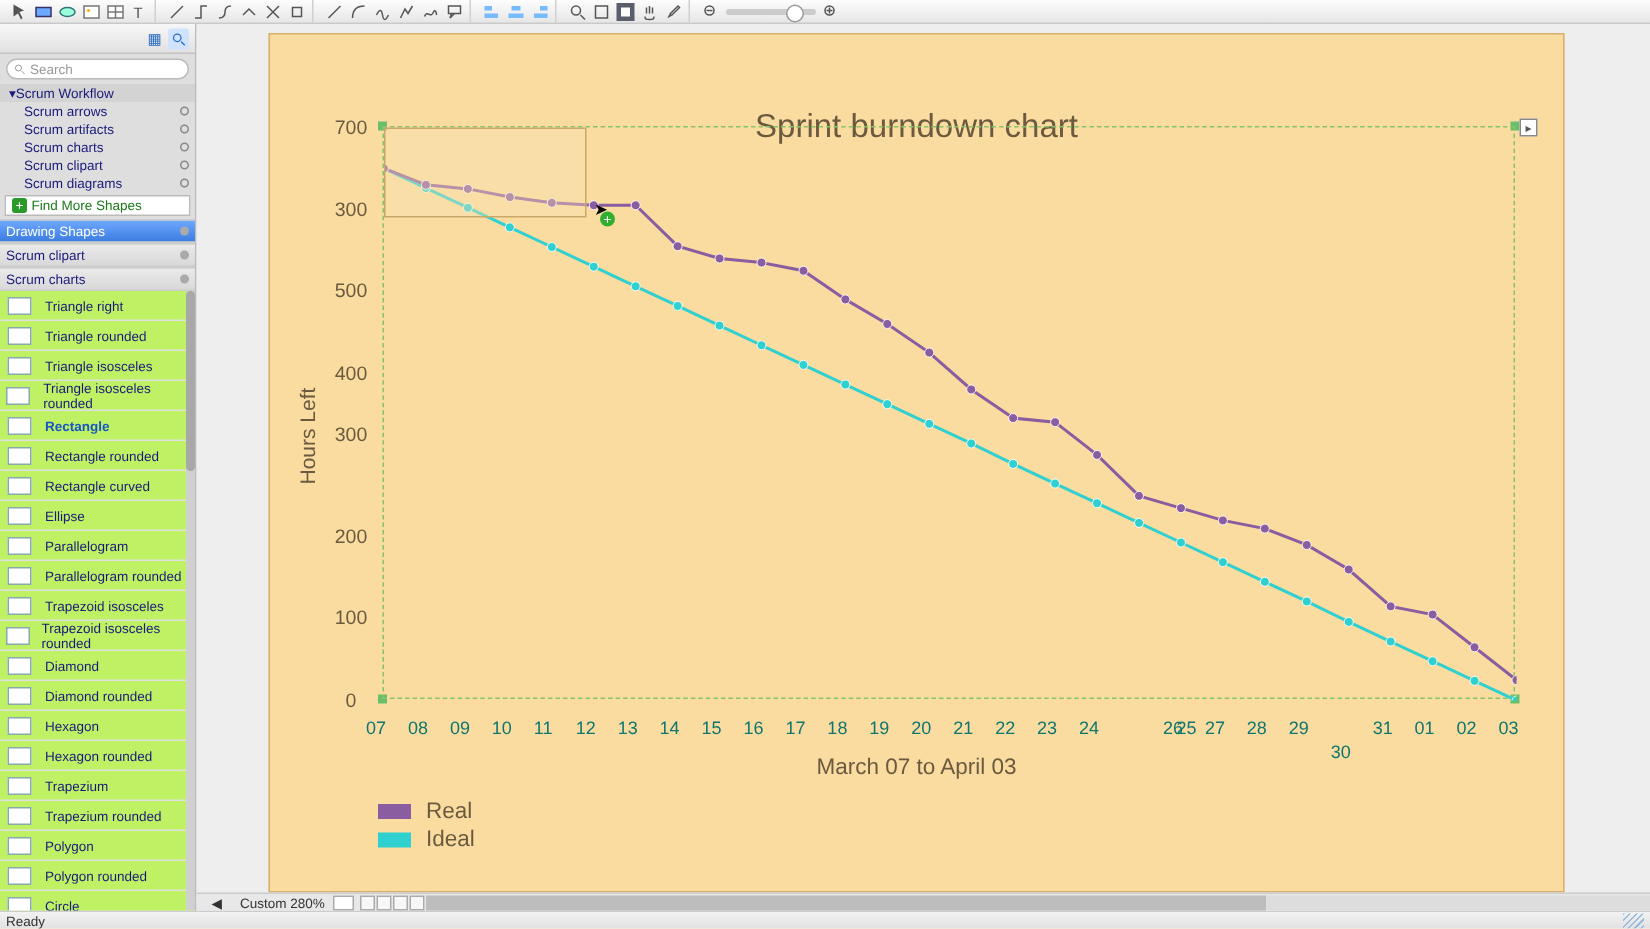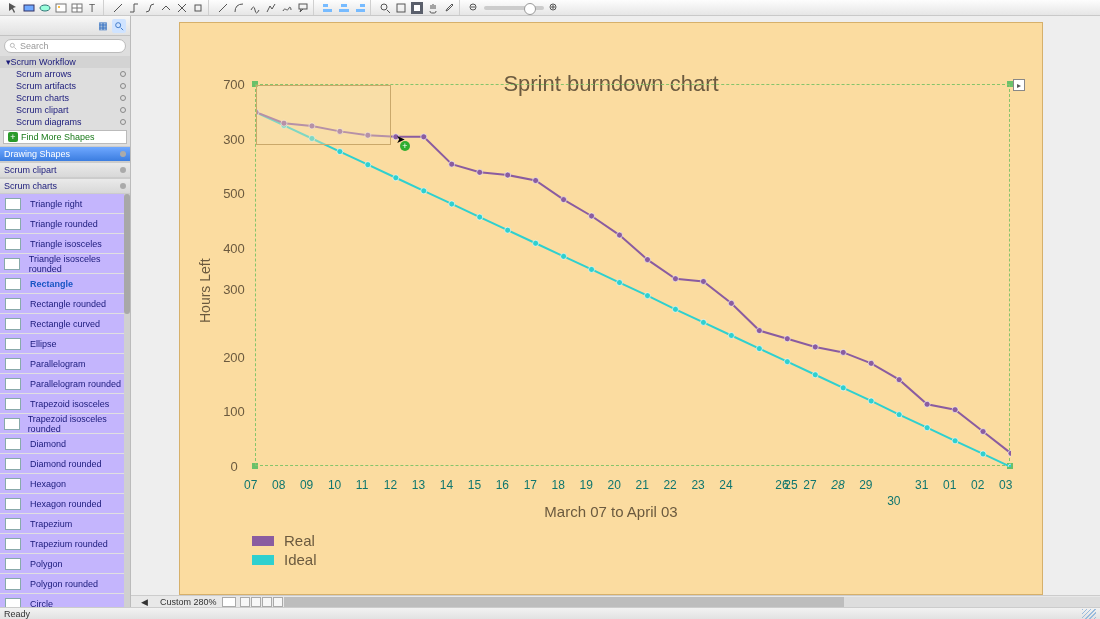--- a/index.html
+++ b/index.html
@@ -34,21 +34,21 @@
 .tree-row.sub { padding-left:16px; }
 .tree-row .disc { width:6px; height:6px; border:1px solid #888; border-radius:50%; margin-left:auto; }
 
 .findmore { background:#fff; border:1px solid #bbb; margin:2px 3px; font-size:9px; padding:1px 4px; color:#1a7a1a; display:flex; align-items:center; gap:3px; cursor:pointer;}
 .findmore .plus { width:10px;height:10px;background:#2a9a2a;color:#fff;display:flex;align-items:center;justify-content:center;font-size:9px;border-radius:2px;}
 
 .section { font-size:9px; color:#1a1a7a; padding:2px 4px; background:linear-gradient(#eaeaea,#d8d8d8); border-top:1px solid #ccc; border-bottom:1px solid #ccc; display:flex; align-items:center; cursor:pointer;}
 .section.active { background:linear-gradient(#6fa8ff,#3b7de0); color:#fff; }
 .section .disc { width:6px;height:6px;border-radius:50%;background:#aaa;margin-left:auto;}
 
-.shape-list { flex:1; overflow:hidden; background:#c4b5fd; display:flex; flex-direction:column; position:relative;}
+.shape-list { flex:1; overflow:hidden; background:#bef264; display:flex; flex-direction:column; position:relative;}
 .shape-row { display:flex; align-items:center; height:20px; padding-left:2px; font-size:9px; color:#1a1a7a; border-bottom:1px solid #e0e0e0; cursor:pointer;}
 .shape-row.sel { color:#1856c4; font-weight:bold;}
 .shape-icon { width:22px; height:18px; margin-right:6px; display:flex; align-items:center; justify-content:center;}
 .shape-icon .box { width:16px; height:12px; border:1px solid #8aa; background:#fff; }
 .shape-list::after { content:""; position:absolute; right:0; top:0; bottom:0; width:6px; background:#d0d0d0;}
 .shape-scrollbar-thumb{ position:absolute; right:0; top:0; width:6px; height:120px; background:#a8a8a8; border-radius:3px; z-index:2;}
 
 
 .canvas-wrap { flex:1; position:relative; background:#eee; }
 .hscroll { position:absolute; left:0; right:0; bottom:0; height:12px; background:#e8e8e8; border-top:1px solid #ccc; display:flex; align-items:center; font-size:9px; color:#333;}
@@ -569,21 +569,21 @@
           <div class="xtick" style="left: 371.593px;">18</div>
           <div class="xtick" style="left: 399.556px;">19</div>
           <div class="xtick" style="left: 427.519px;">20</div>
           <div class="xtick" style="left: 455.481px;">21</div>
           <div class="xtick" style="left: 483.444px;">22</div>
           <div class="xtick" style="left: 511.407px;">23</div>
           <div class="xtick" style="left: 539.37px;">24</div>
           <div class="xtick" style="left: 567.333px; margin-left: 37px;">25</div>
           <div class="xtick" style="left: 595.296px;">26</div>
           <div class="xtick" style="left: 623.259px;">27</div>
-          <div class="xtick" style="left: 651.222px; font-style: italic;">28</div>
+          <div class="xtick" style="left: 651.222px;">28</div>
           <div class="xtick" style="left: 679.185px;">29</div>
           <div class="xtick" style="left: 707.148px; margin-top: 16px;">30</div>
           <div class="xtick" style="left: 735.111px;">31</div>
           <div class="xtick" style="left: 763.074px;">01</div>
           <div class="xtick" style="left: 791.037px;">02</div>
           <div class="xtick" style="left: 819px;">03</div>
         </div>
 
       <div class="legend">
         <div class="legend-row">

